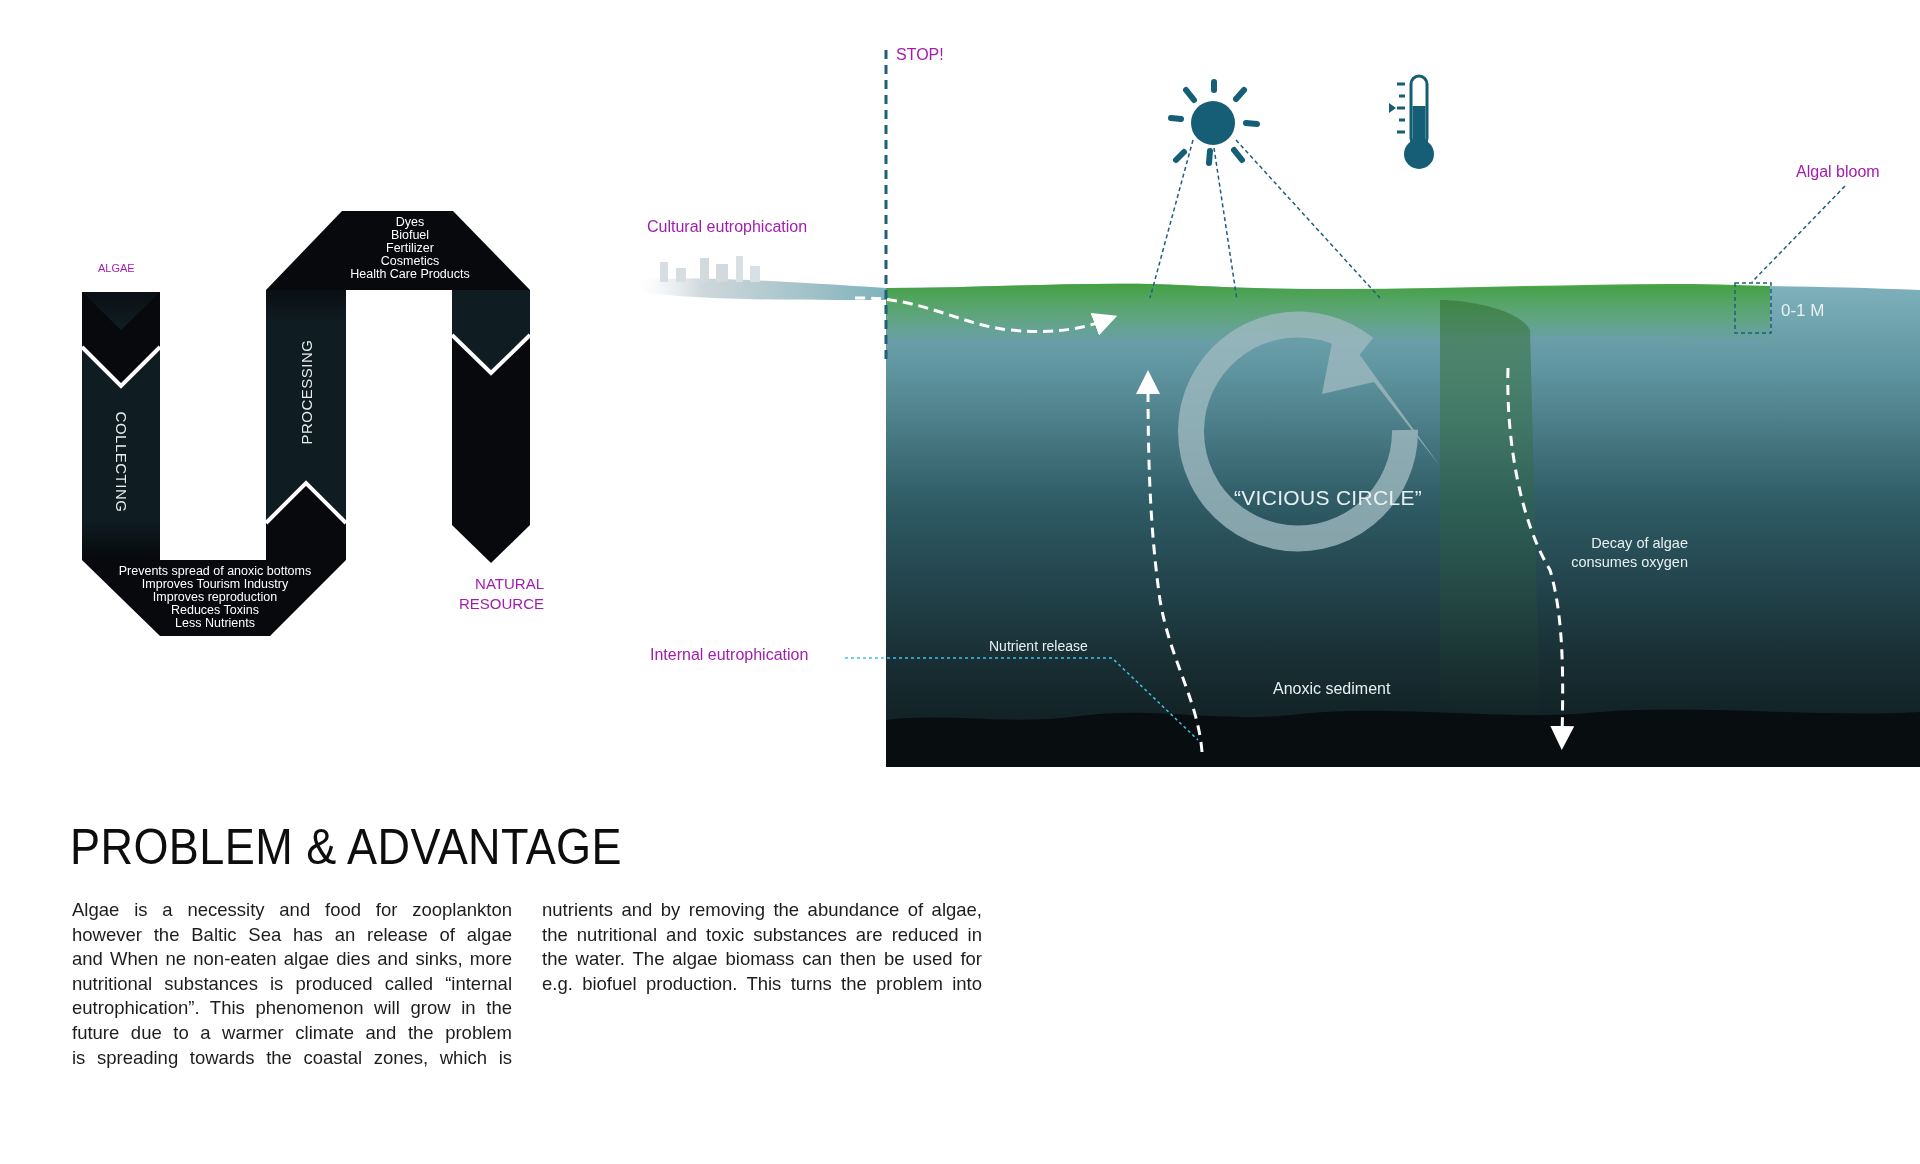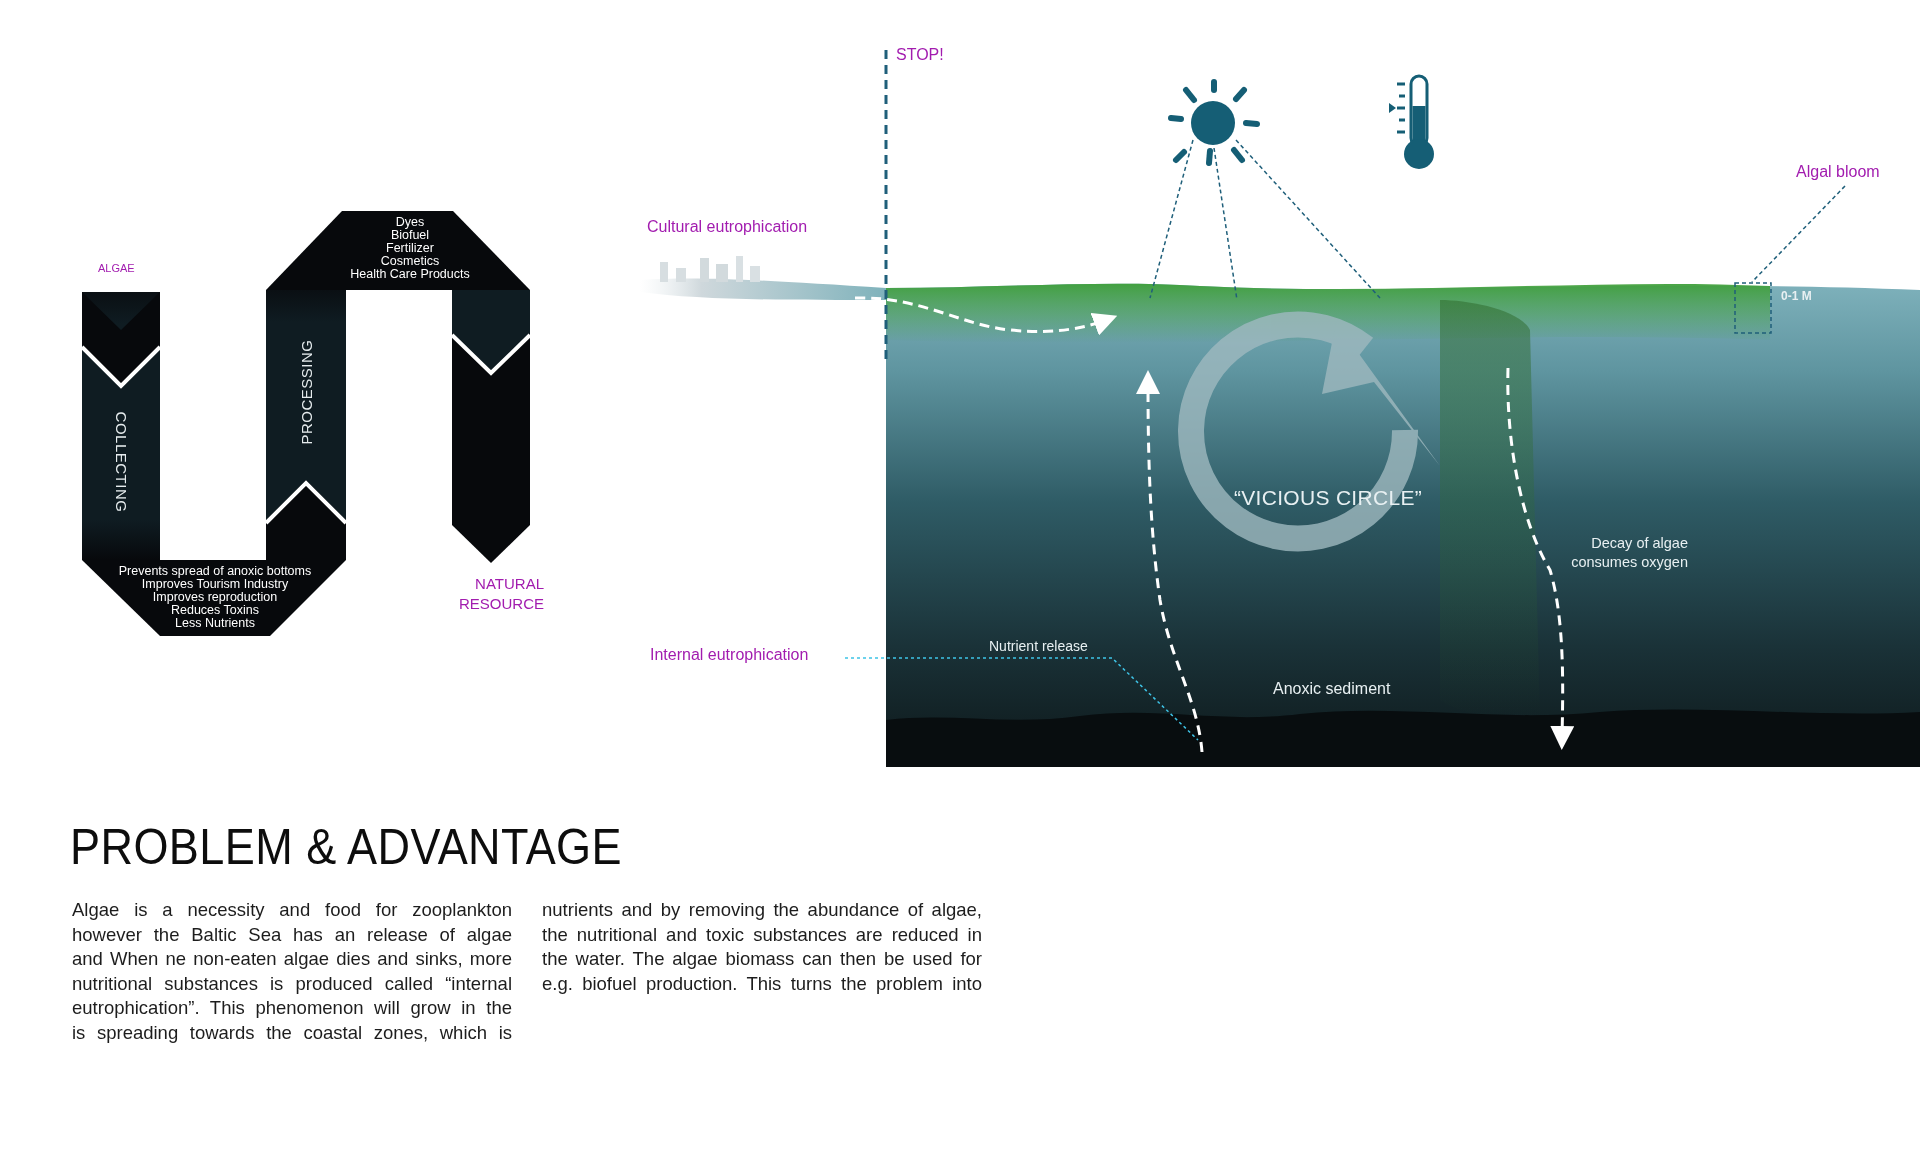--- a/index.html
+++ b/index.html
@@ -166,39 +166,40 @@
       <line x1="12" y1="36" x2="20" y2="36"></line>
       <line x1="14" y1="48" x2="20" y2="48"></line>
       <line x1="12" y1="60" x2="20" y2="60"></line>
     </g>
     <polygon points="4,31 11,36 4,41" fill="#155e75"></polygon>
   </svg>
 
   <div class="abs lbl" style="left:896px;top:46px;font-size:16px;">STOP!</div>
   <div class="abs lbl" style="left:647px;top:218px;font-size:16px;">Cultural eutrophication</div>
   <div class="abs lbl" style="left:1796px;top:163px;font-size:16px;">Algal bloom</div>
-  <div class="abs wlbl" style="left:1781px;top:289px;font-size:12px;font-weight:bold;">0-1 M</div>
+  <div class="abs wlbl" style="left:1781px;top:301px;font-size:17px;">0-1 M</div>
   <div class="abs wlbl" style="left:1234px;top:486px;font-size:21px;letter-spacing:0.3px;">“VICIOUS CIRCLE”</div>
   <div class="abs wlbl center" style="left:1538px;top:534px;width:150px;font-size:14.5px;line-height:19px;">
     <div>Decay of algae</div>
     <div>consumes oxygen</div>
   </div>
   <div class="abs lbl" style="left:650px;top:646px;font-size:16px;">Internal eutrophication</div>
   <div class="abs wlbl" style="left:989px;top:638px;font-size:14px;">Nutrient release</div>
   <div class="abs wlbl" style="left:1273px;top:680px;font-size:16px;">Anoxic sediment</div>
 </div>
 
 <div class="abs title" style="left:70px;top:818px;">PROBLEM &amp; ADVANTAGE</div>
 
 <div class="abs para" style="left:72px;top:898px;">
   <span>Algae is a necessity  and food for zooplankton</span>
   <span>however the Baltic Sea has an release of algae</span>
   <span>and When ne non-eaten algae dies and sinks, more</span>
   <span>nutritional substances is produced called “internal</span>
   <span>eutrophication”. This phenomenon will grow in the</span>
+  <span>future due to a warmer climate and the problem</span>
   <span>is spreading towards the coastal zones, which is</span>
 </div>
 
 <div class="abs para" style="left:542px;top:898px;">
   <span>nutrients and by removing the abundance of algae,</span>
   <span>the nutritional and toxic substances are reduced in</span>
   <span>the water. The algae biomass can then be used for</span>
   <span>e.g. biofuel production. This turns the problem into</span>
 </div>
 

